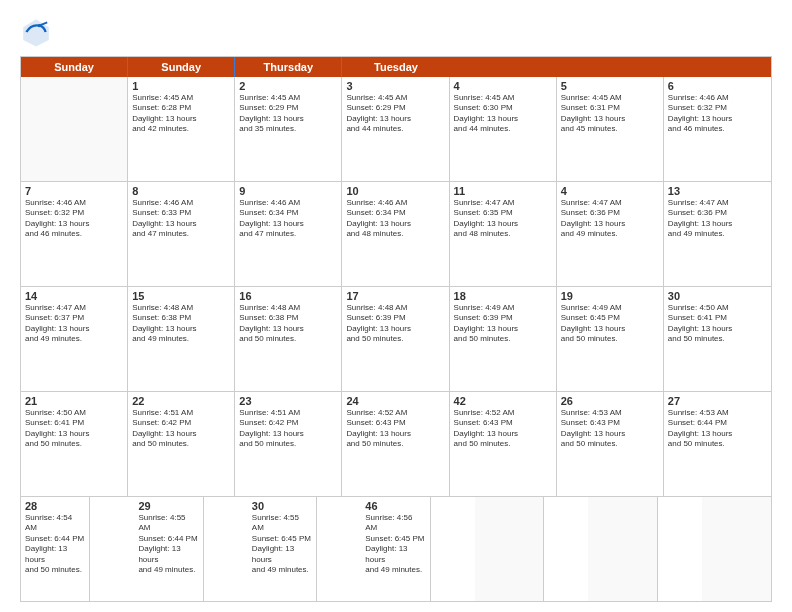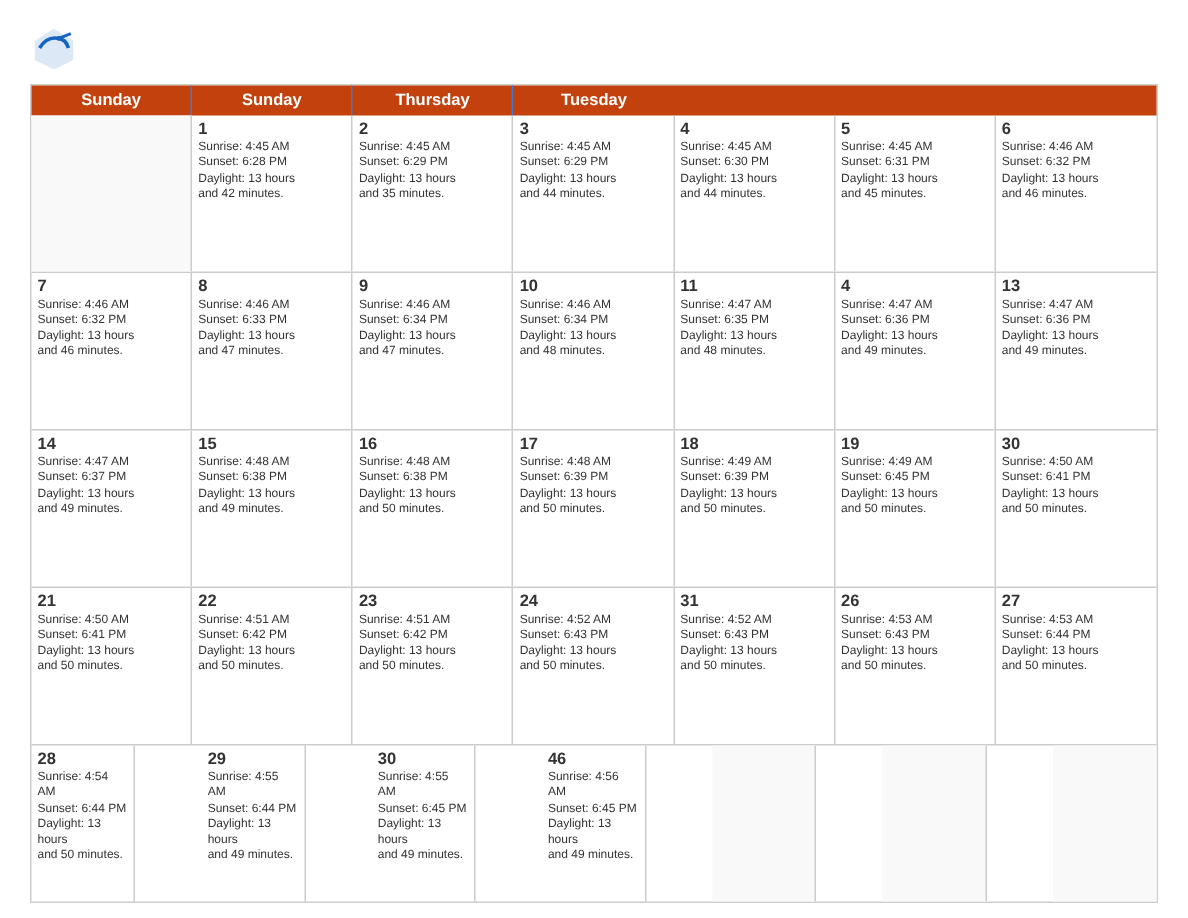--- a/index.html
+++ b/index.html
@@ -317,21 +317,21 @@
             <span class="cell-line">and 50 minutes.</span>
           </div>
           <div class="cal-cell">
             <span class="day-number">24</span>
             <span class="cell-line">Sunrise: 4:52 AM</span>
             <span class="cell-line">Sunset: 6:43 PM</span>
             <span class="cell-line">Daylight: 13 hours</span>
             <span class="cell-line">and 50 minutes.</span>
           </div>
           <div class="cal-cell">
-            <span class="day-number">31</span>
+            <span class="day-number">42</span>
             <span class="cell-line">Sunrise: 4:52 AM</span>
             <span class="cell-line">Sunset: 6:43 PM</span>
             <span class="cell-line">Daylight: 13 hours</span>
             <span class="cell-line">and 50 minutes.</span>
           </div>
           <div class="cal-cell">
             <span class="day-number">26</span>
             <span class="cell-line">Sunrise: 4:53 AM</span>
             <span class="cell-line">Sunset: 6:43 PM</span>
             <span class="cell-line">Daylight: 13 hours</span>

